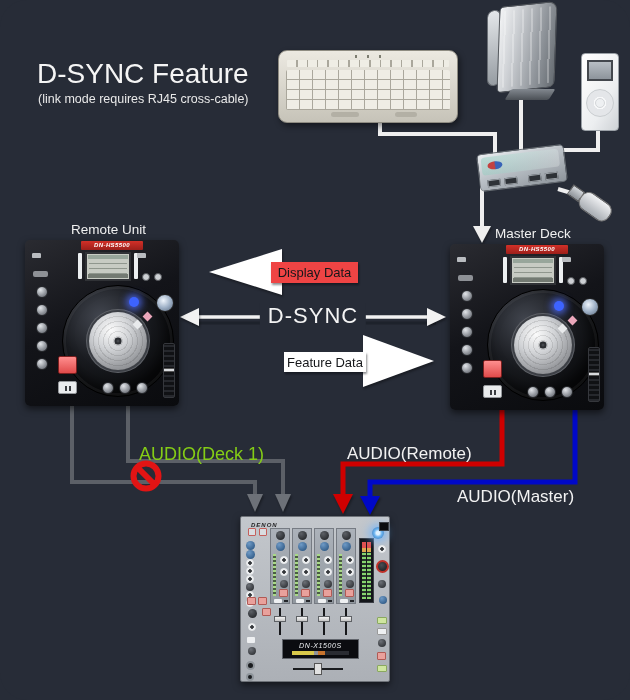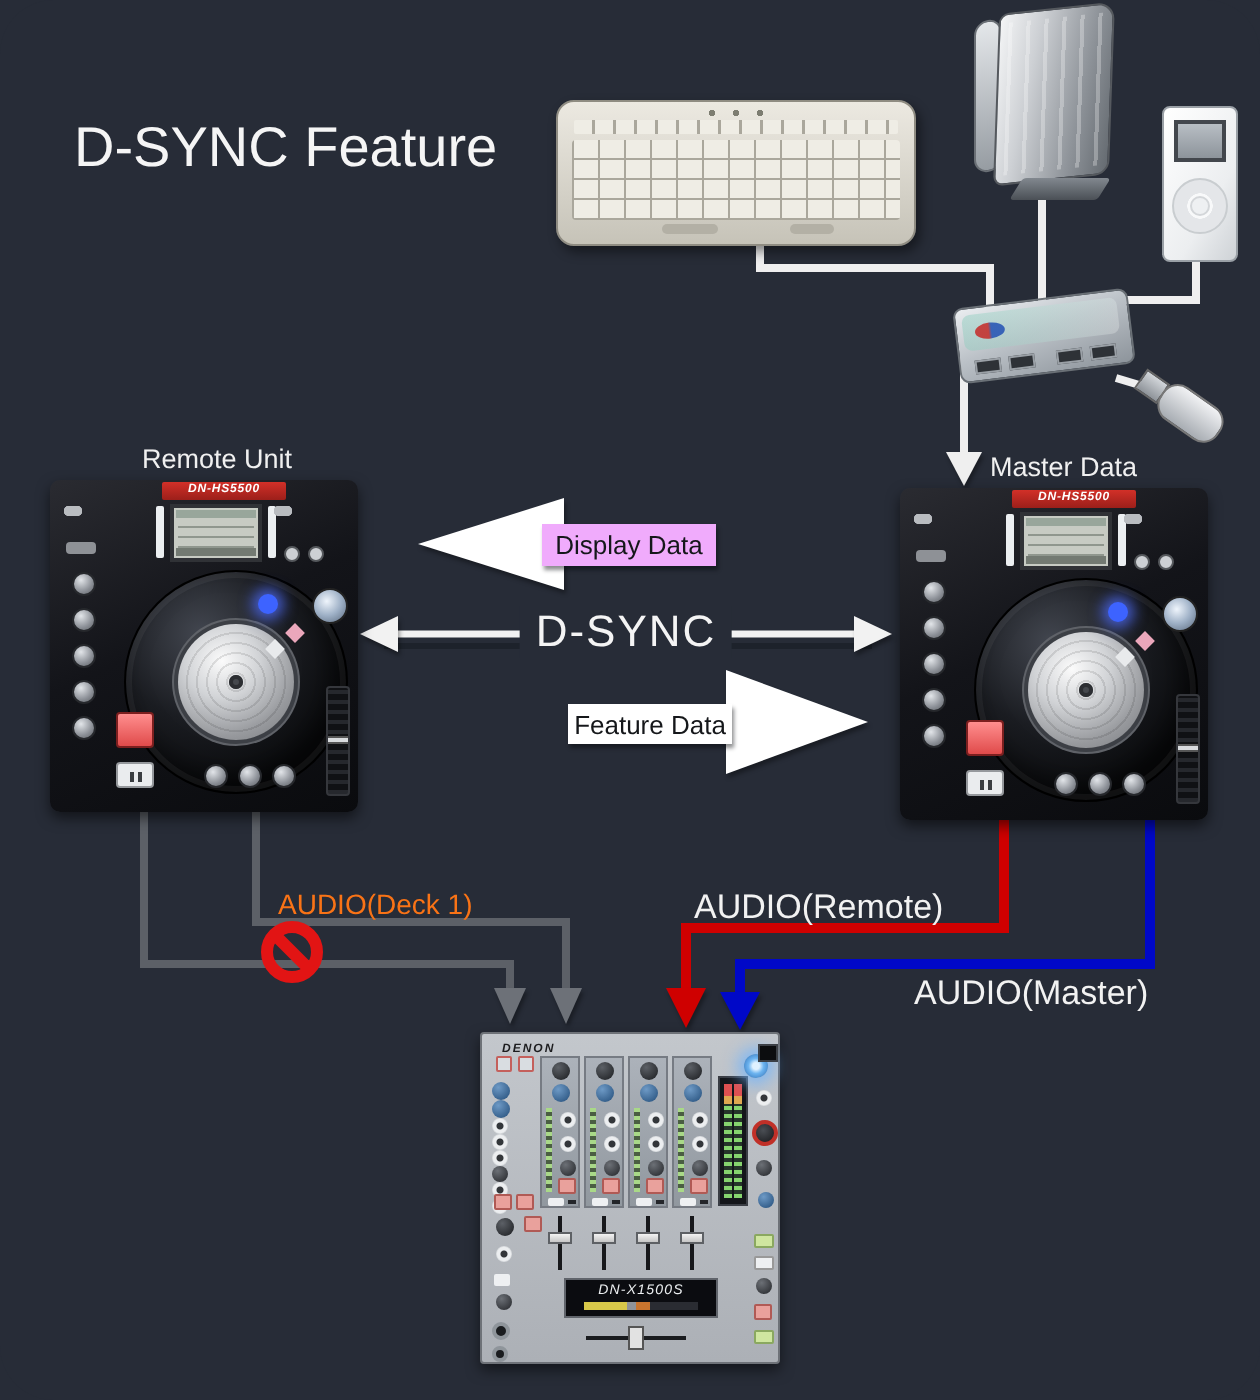--- a/index.html
+++ b/index.html
@@ -196,20 +196,21 @@
       <path d="M575,402 V482 H370 V498" stroke="#0008c8" stroke-width="5" fill="none"></path>
       <polygon points="360,496 380,496 370,515" fill="#0008c8"></polygon>
     </g>
     <g>
       <circle cx="146" cy="476" r="12.5" fill="none" stroke="#e21414" stroke-width="6"></circle>
       <line x1="137" y1="467" x2="155" y2="485" stroke="#e21414" stroke-width="6"></line>
     </g>
   </svg>
 
   <div class="lab title">D-SYNC Feature</div>
+  <div class="lab subtitle">(link mode requires RJ45 cross-cable)</div>
 
   <div class="dev kb">
     <i class="leds"></i>
     <i class="frow"></i>
     <i class="keys"></i>
     <i class="sp1"></i>
     <i class="sp2"></i>
   </div>
 
   <div class="dev hdd">
@@ -235,21 +236,21 @@
     <i class="p3"></i>
     <i class="p4"></i>
   </div>
 
   <div class="dev ustick">
     <i class="uplug"></i>
     <i class="ubody"></i>
   </div>
 
   <div class="lab unitlab" style="left:71px;top:222px">Remote Unit</div>
-  <div class="lab unitlab" style="left:495px;top:226px">Master Data</div>
+  <div class="lab unitlab" style="left:495px;top:226px">Master Deck</div>
 
   <div class="dev deck" style="left:25px;top:240px">
     <i class="banner">DN-HS5500</i>
     <i class="lcd">
         <b></b>
         <i></i>
         <em></em>
       </i>
     <i class="lstrip" style="left:53px"></i>
     <i class="lstrip" style="left:109px"></i>
@@ -355,25 +356,25 @@
     <i class="pitch">
         <b></b>
       </i>
     <i class="bknobs">
       <b class="kn"></b>
         <b class="kn"></b>
         <b class="kn"></b>
     </i>
   </div>
 
-  <div class="lab lblbox" style="position:absolute;left:271px;top:262px;width:87px;height:21px;background:#f0abfc;color:#15171a;font-size:13px;display:flex;align-items:center;justify-content:center;box-shadow:1px 2px 2px rgba(5,7,10,.45)">Display Data</div>
+  <div class="lab lblbox" style="position:absolute;left:271px;top:262px;width:87px;height:21px;background:#ef4444;color:#15171a;font-size:13px;display:flex;align-items:center;justify-content:center;box-shadow:1px 2px 2px rgba(5,7,10,.45)">Display Data</div>
   <div class="lab" style="left:313px;top:303px;transform:translateX(-50%);font-size:22px;color:#f4f4f4;background:#272c37;padding:0 8px;letter-spacing:1px">D-SYNC</div>
   <div class="lab lblbox" style="position:absolute;left:284px;top:352px;width:82px;height:20px;background:#fff;color:#15171a;font-size:13px;display:flex;align-items:center;justify-content:center;box-shadow:1px 2px 2px rgba(5,7,10,.45)">Feature Data</div>
 
-  <div class="lab" style="left:139px;top:444px;font-size:14px;color:#f97316">AUDIO(Deck 1)</div>
+  <div class="lab" style="left:139px;top:444px;font-size:18px;color:#84cc16">AUDIO(Deck 1)</div>
   <div class="lab" style="left:457px;top:487px;font-size:17px;color:#f2f2f2">AUDIO(Master)</div>
   <div class="lab" style="left:347px;top:444px;font-size:17px;color:#f2f2f2">AUDIO(Remote)</div>
 
   <div class="dev mixer">
     <i class="brand">DENON</i>
     <i class="insq" style="left:7px;top:11px"></i>
     <i class="insq" style="left:18px;top:11px"></i>
     <i class="mxgrid">
       <b class="mk blue"></b>
         <b class="mk blue"></b>

